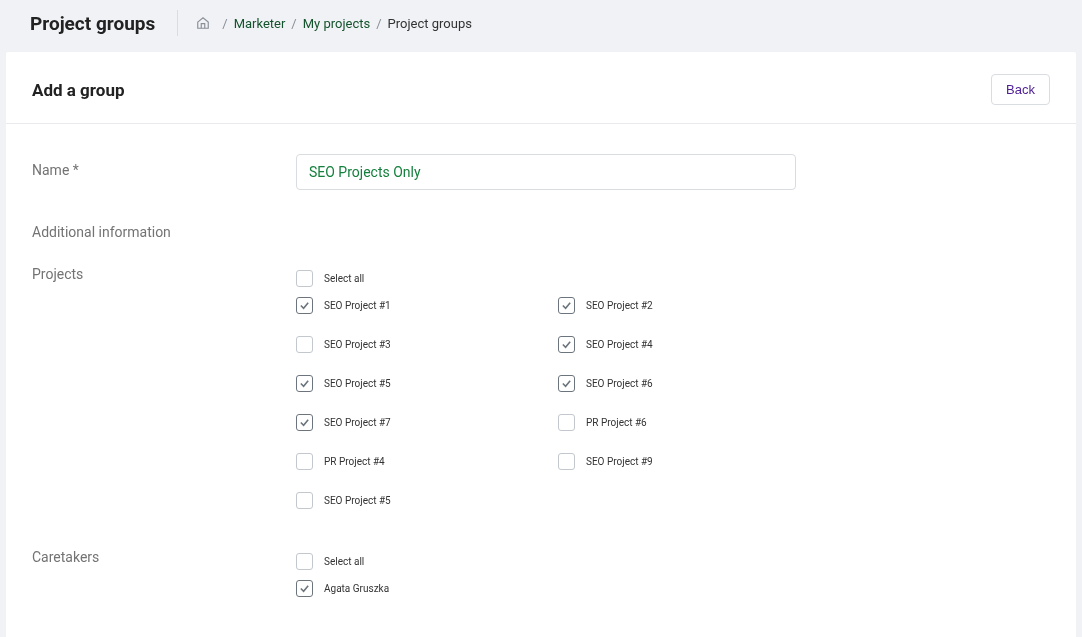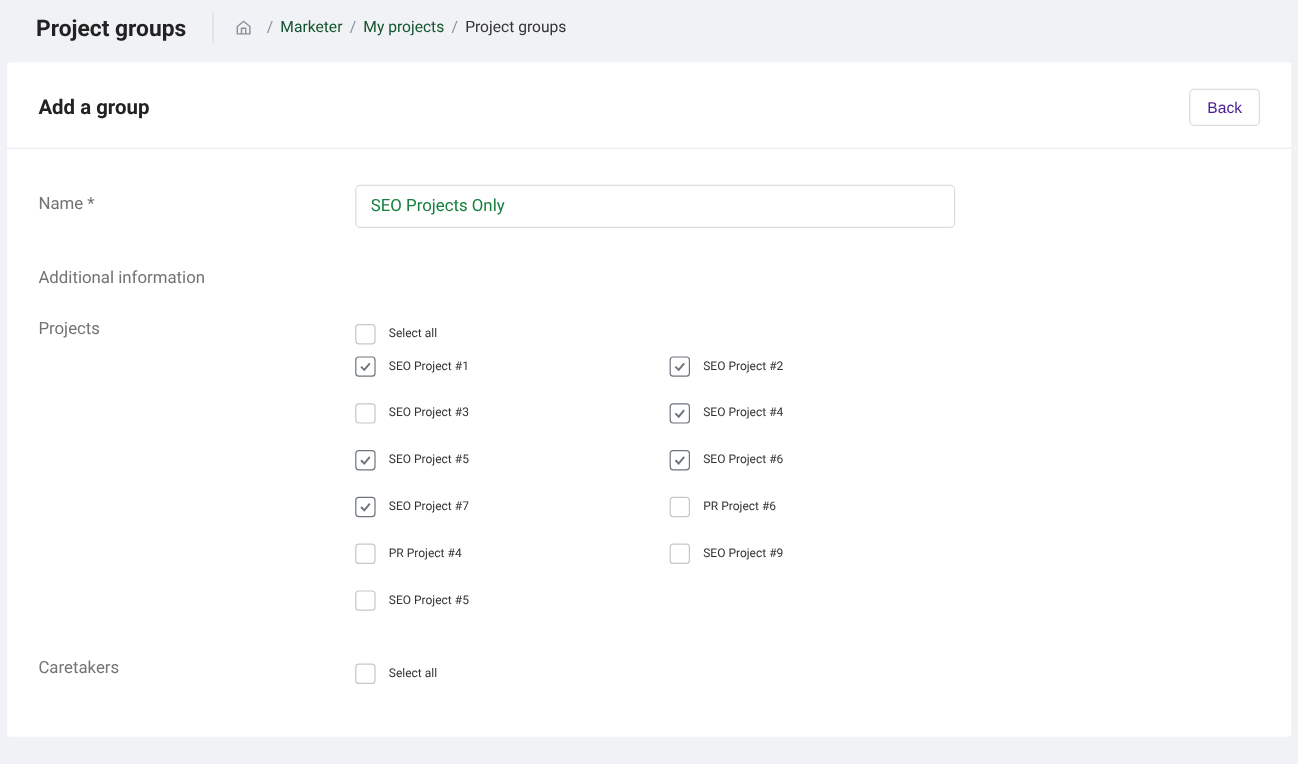--- a/index.html
+++ b/index.html
@@ -270,19 +270,29 @@
     </div>
   </div>
 
   <div class="form-row" style="padding-top:30px">
     <div class="form-label" style="padding-top:0">Caretakers</div>
     <div class="form-control checkbox-group" style="flex:1">
       <div class="checkbox-row">
         <span class="cb"></span>
         <span class="cb-label">Select all</span>
       </div>
+      <div id="caretakers-list" style="margin-top:10px">
+          <div class="checkbox-row">
+            <span class="cb checked">
+              <svg width="11" height="11" viewBox="0 0 24 24" fill="none" stroke="#6c757d" stroke-width="3.5">
+                <polyline points="4 12 10 18 20 6"></polyline>
+              </svg>
+            </span>
+            <span class="cb-label">Agata Gruszka</span>
+          </div>
+        </div>
     </div>
   </div>
 </div>
 
 <div class="save-bar">
   <button class="btn-save">SAVE</button>
 </div>
 
 </body></html>

